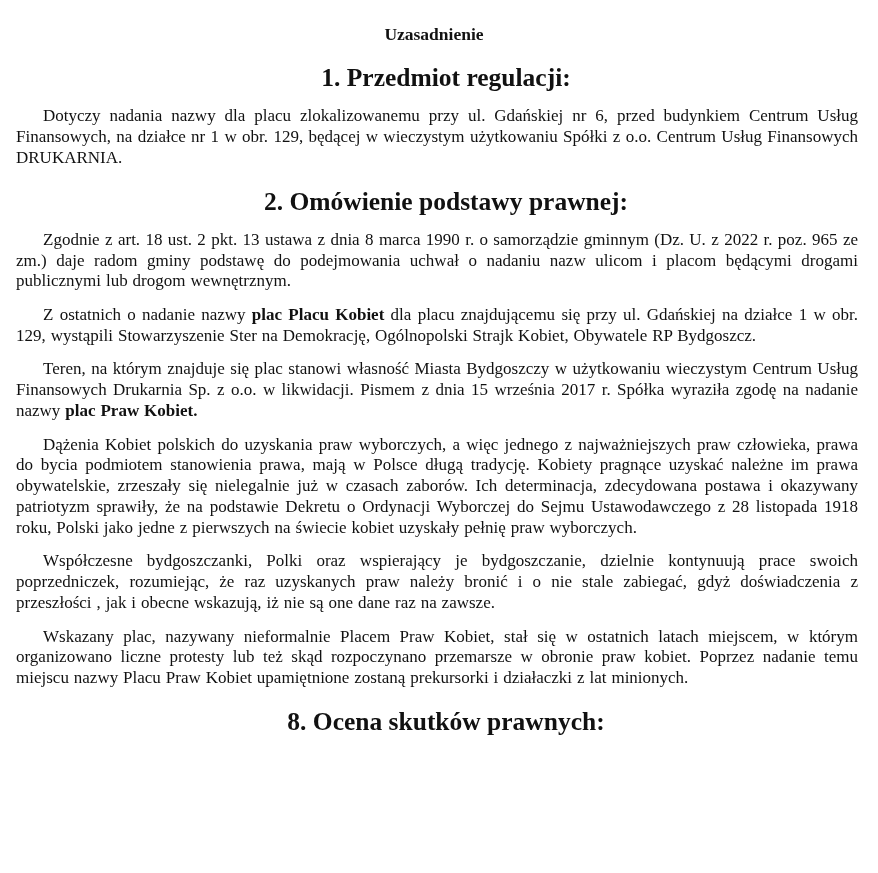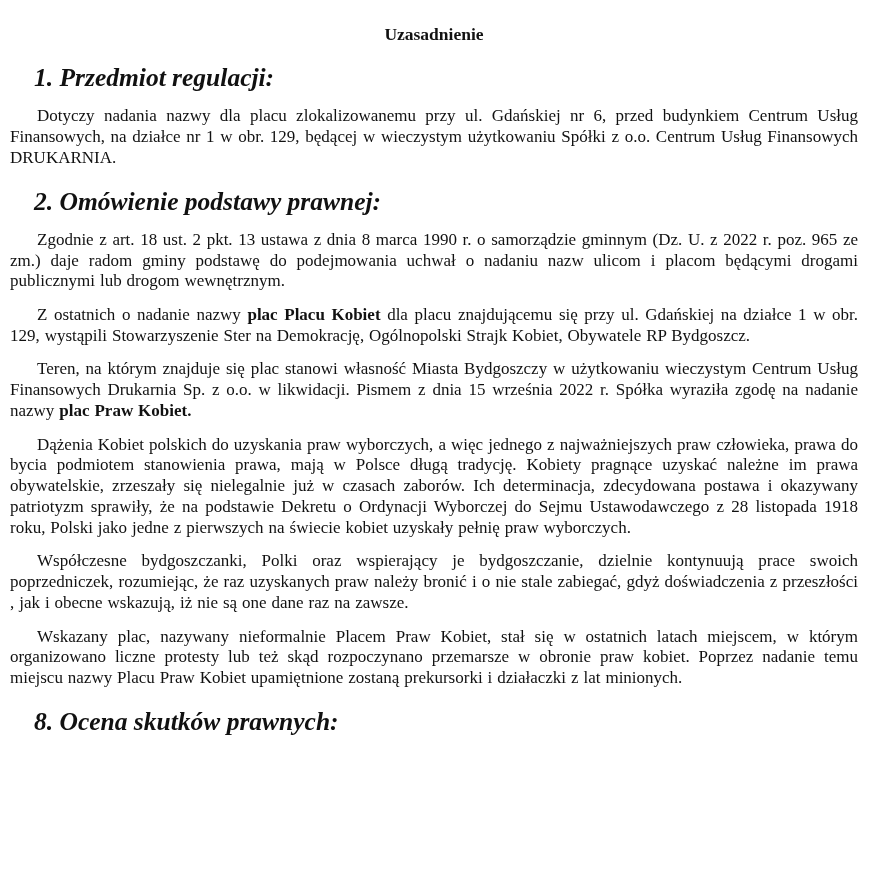--- a/index.html
+++ b/index.html
@@ -23,43 +23,42 @@
   .doc-title {
     margin: 16px 0 0 0;
     font-size: 17.5px;
     font-weight: bold;
     text-align: center;
   }
   .doc-heading {
     margin: 17px 0 0 0;
     font-weight: bold;
     text-indent: 24px;
-    text-align: left;
-    font-style: italic;
+    text-align: center;
   }
   .doc-paragraph {
-    margin: 13px 0 0 0;
+    margin: 13px 0 0 6px;
     text-align: justify;
     text-justify: inter-word;
     text-indent: 27px;
     word-spacing: 0.04em;
   }
   .seg-bold { font-weight: bold; }
   .seg-regular { font-weight: normal; }
 </style>
 </head>
 <body>
 
 <div class="page">
   <h1 class="doc-title">Uzasadnienie</h1>
   <div id="sections">
       <h2 class="doc-heading"><span class="seg-bold">1. Przedmiot regulacji:</span></h2>
       <p class="doc-paragraph"><span class="seg-regular">Dotyczy nadania nazwy dla placu zlokalizowanemu przy ul. Gdańskiej nr 6, przed budynkiem Centrum Usług Finansowych, na działce nr 1 w obr. 129, będącej w wieczystym użytkowaniu Spółki z o.o. Centrum Usług Finansowych DRUKARNIA.</span></p>
       <h2 class="doc-heading"><span class="seg-bold">2. Omówienie podstawy prawnej:</span></h2>
       <p class="doc-paragraph"><span class="seg-regular">Zgodnie z art. 18 ust. 2 pkt. 13 ustawa z dnia 8 marca 1990 r. o samorządzie gminnym (Dz. U. z 2022 r. poz. 965 ze zm.) daje radom gminy podstawę do podejmowania uchwał o nadaniu nazw ulicom i placom będącymi drogami publicznymi lub drogom wewnętrznym.</span></p>
       <p class="doc-paragraph"><span class="seg-regular">Z ostatnich o nadanie nazwy </span><span class="seg-bold">plac Placu Kobiet</span><span class="seg-regular"> dla placu znajdującemu się przy ul. Gdańskiej na działce 1 w obr. 129, wystąpili Stowarzyszenie Ster na Demokrację, Ogólnopolski Strajk Kobiet, Obywatele RP Bydgoszcz.</span></p>
-      <p class="doc-paragraph"><span class="seg-regular">Teren, na którym znajduje się plac stanowi własność Miasta Bydgoszczy w użytkowaniu wieczystym Centrum Usług Finansowych Drukarnia Sp. z o.o. w likwidacji. Pismem z dnia 15 września 2022 r. Spółka wyraziła zgodę na nadanie nazwy </span><span class="seg-bold">plac Praw Kobiet.</span></p>
+      <p class="doc-paragraph"><span class="seg-regular">Teren, na którym znajduje się plac stanowi własność Miasta Bydgoszczy w użytkowaniu wieczystym Centrum Usług Finansowych Drukarnia Sp. z o.o. w likwidacji. Pismem z dnia 15 września 2017 r. Spółka wyraziła zgodę na nadanie nazwy </span><span class="seg-bold">plac Praw Kobiet.</span></p>
       <p class="doc-paragraph"><span class="seg-regular">Dążenia Kobiet polskich do uzyskania praw wyborczych, a więc jednego z najważniejszych praw człowieka, prawa do bycia podmiotem stanowienia prawa, mają w Polsce długą tradycję. Kobiety pragnące uzyskać należne im prawa obywatelskie, zrzeszały się nielegalnie już w czasach zaborów. Ich determinacja, zdecydowana postawa i okazywany patriotyzm sprawiły, że na podstawie Dekretu o Ordynacji Wyborczej do Sejmu Ustawodawczego z 28 listopada 1918 roku, Polski jako jedne z pierwszych na świecie kobiet uzyskały pełnię praw wyborczych.</span></p>
       <p class="doc-paragraph"><span class="seg-regular">Współczesne bydgoszczanki, Polki oraz wspierający je bydgoszczanie, dzielnie kontynuują prace swoich poprzedniczek, rozumiejąc, że raz uzyskanych praw należy bronić i o nie stale zabiegać, gdyż doświadczenia z przeszłości , jak i obecne wskazują, iż nie są one dane raz na zawsze.</span></p>
       <p class="doc-paragraph"><span class="seg-regular">Wskazany plac, nazywany nieformalnie Placem Praw Kobiet, stał się w ostatnich latach miejscem, w którym organizowano liczne protesty lub też skąd rozpoczynano przemarsze w obronie praw kobiet. Poprzez nadanie temu miejscu nazwy Placu Praw Kobiet upamiętnione zostaną prekursorki i działaczki z lat minionych.</span></p>
       <h2 class="doc-heading"><span class="seg-bold">8. Ocena skutków prawnych:</span></h2>
     </div>
 </div>
 
 </body></html>

